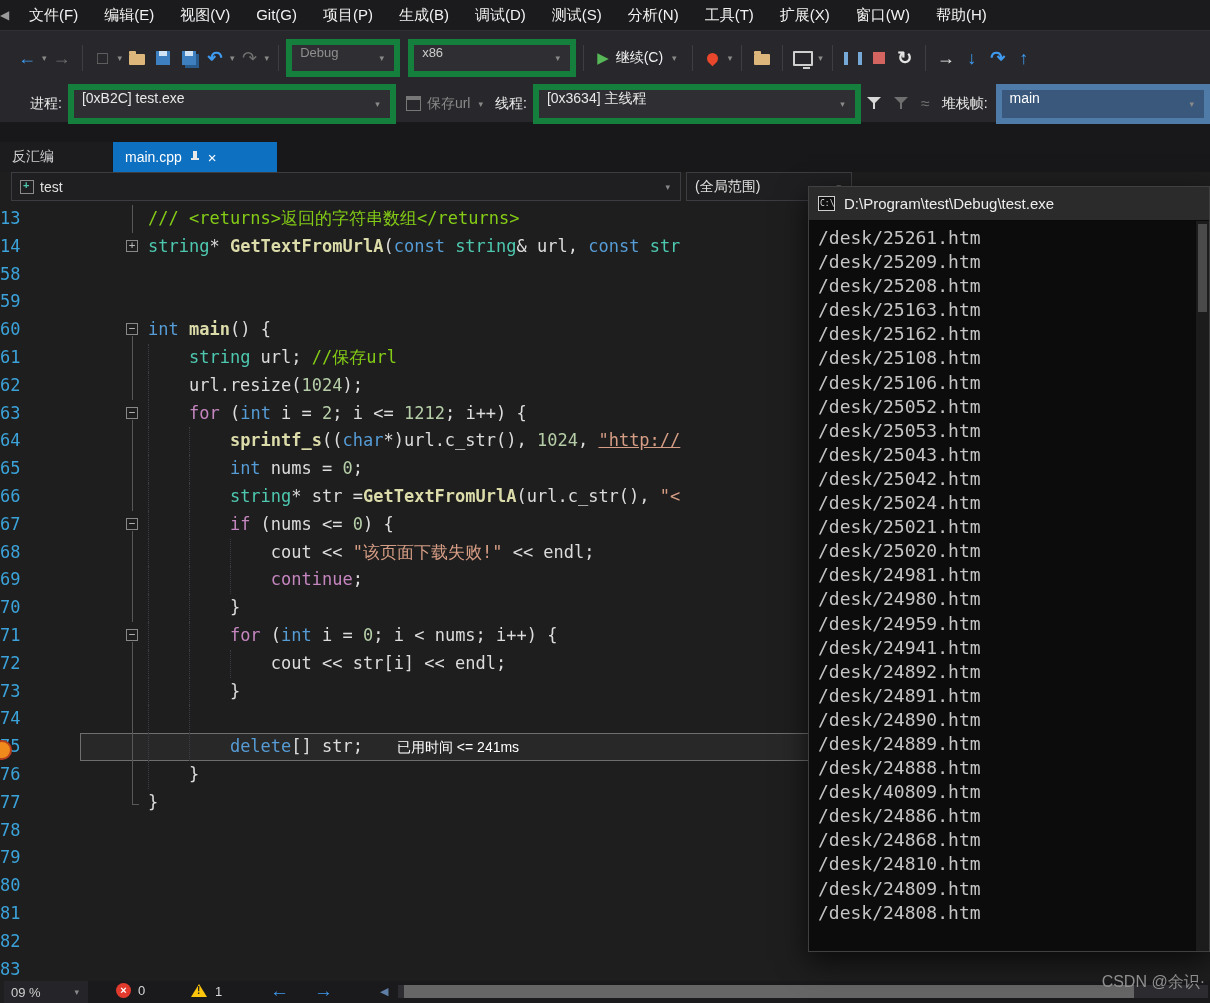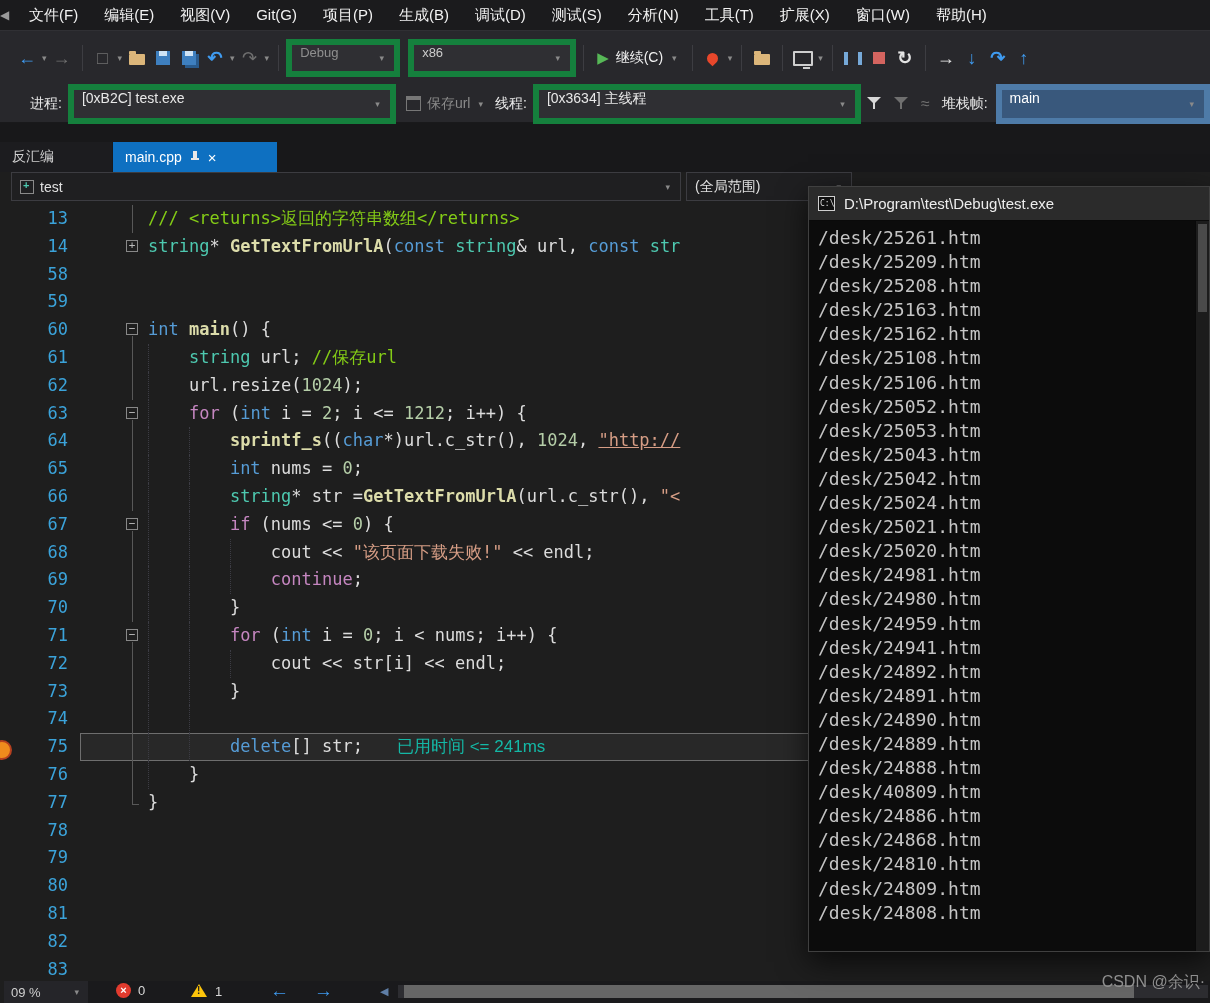--- a/index.html
+++ b/index.html
@@ -71,42 +71,42 @@
   .nav-combo{height:27px;border:1px solid #3c3c41;background:#1f1f21;display:flex;align-items:center;font-size:14px;color:#e0e0e0;padding:0 8px}
   .nav-combo .caret{margin-left:auto}
   .nav-combo.project{width:652px}
   .nav-combo.scope{width:148px}
 
   
   .editor{position:absolute;top:205px;left:0;width:1210px;height:776px;background:#1e1e1e;font-family:"DejaVu Sans Mono",monospace;font-size:17px;overflow:hidden;z-index:1}
   .row{display:flex;height:27.8px;line-height:27.8px;white-space:pre}
   .row.current{position:relative;z-index:0}
   .row.current::after{content:"";position:absolute;left:80px;top:0;right:2px;bottom:0;border:1px solid #6e6e6e;background:rgba(140,140,140,0.10);z-index:-1}
-  .lnum{width:68px;padding-right:10px;text-align:right;color:#3ba3da;flex:none}
+  .lnum{width:68px;padding-right:10px;text-align:left;color:#3ba3da;flex:none}
   .selmargin{width:46px;flex:none}
   .outline{width:18px;flex:none;position:relative}
   .ol-line::before{content:"";position:absolute;left:8px;top:0;bottom:0;width:1px;background:#585858}
   .ol-plus::before,.ol-minus::before{content:"";position:absolute;left:2px;top:7px;width:12px;height:12px;border:1px solid #888;background:#1e1e1e;box-sizing:border-box}
   .ol-plus::after{content:"+";position:absolute;left:2px;top:7px;width:12px;height:12px;line-height:11px;text-align:center;font-size:11px;color:#bbb}
   .ol-minus::after{content:"−";position:absolute;left:2px;top:7px;width:12px;height:12px;line-height:11px;text-align:center;font-size:11px;color:#bbb}
   .ol-minus i{position:absolute;left:8px;top:20px;bottom:0;width:1px;background:#585858}
   .ol-end::before{content:"";position:absolute;left:8px;top:0;height:15px;width:1px;background:#585858}
   .ol-end::after{content:"";position:absolute;left:8px;top:15px;width:7px;height:1px;background:#585858}
   .code{flex:1;position:relative;padding-left:6px;white-space:pre}
   .guide{position:absolute;top:0;bottom:0;width:0;border-left:1px dotted #3c3c44}
   .tok-plain{color:#dcdcdc}
   .tok-kw{color:#569cd6}
   .tok-ctrl{color:#c586c0}
   .tok-type{color:#4ec9b0}
   .tok-func{color:#dcdcaa;font-weight:700}
   .tok-num{color:#b5cea8}
   .tok-str{color:#d69d85}
   .tok-strlink{color:#d69d85;text-decoration:underline}
   .tok-comment{color:#84cc16}
-  .perftip{font-family:"Liberation Sans",sans-serif;font-size:17px;color:#14b8a6;margin-left:34px}
+  .perftip{font-family:"Liberation Sans",sans-serif;font-size:14px;color:#ffffff;margin-left:34px}
   .exec-dot{position:absolute;left:-8px;top:740px;width:16px;height:16px;border-radius:50%;background:#ef8b1d;border:2px solid #b5401f;z-index:4}
 
   
   .console{position:absolute;left:808px;top:186px;width:402px;height:766px;background:#0c0c0c;border:1px solid #404040;box-shadow:0 10px 28px rgba(0,0,0,.65);z-index:20;box-sizing:border-box}
   .console-titlebar{height:33px;background:#2b2b2b;display:flex;align-items:center;padding-left:9px;gap:9px;font-size:15px;color:#ededed;border-bottom:1px solid #0a0a0a}
   .console-icon{width:17px;height:15px;background:#101010;border:1px solid #cfcfcf;color:#dcdcdc;font-size:8px;line-height:13px;text-align:left;padding-left:1px;font-family:"DejaVu Sans Mono",monospace;box-sizing:border-box;flex:none}
   .console-body{position:absolute;top:34px;left:0;right:13px;bottom:0;overflow:hidden;font-family:"DejaVu Sans Mono",monospace;font-size:18px;color:#c5c5c5;padding:5px 0 0 9px}
   .console-line{height:24.1px;line-height:24.1px;white-space:pre}
   .console-scroll{position:absolute;top:34px;right:0;width:13px;bottom:0;background:#1c1c1c;border-left:1px solid #0a0a0a}
   .console-thumb{position:absolute;top:3px;left:2px;right:2px;height:88px;background:#4a4a4a}

